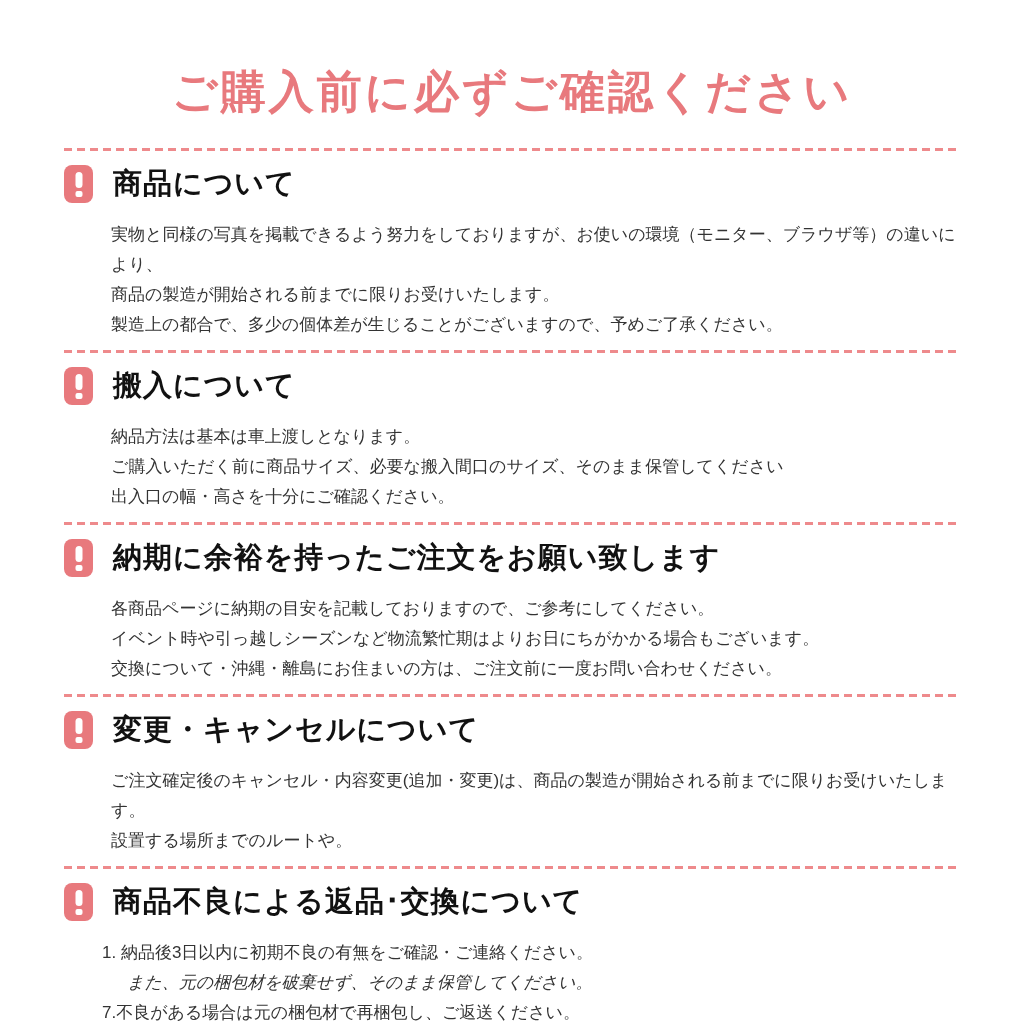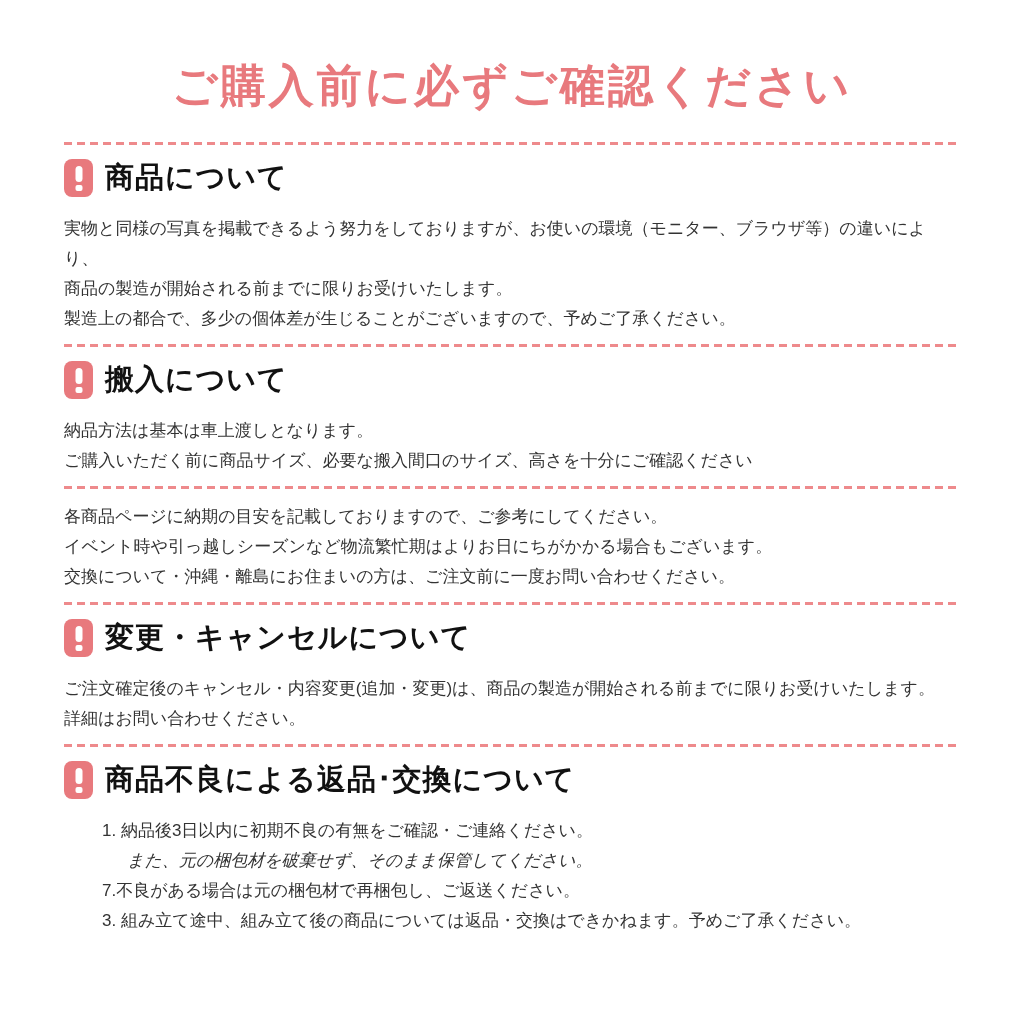--- a/index.html
+++ b/index.html
@@ -15,42 +15,42 @@
     font-family: "Liberation Sans", sans-serif;
   }
   body {
     width: 1024px; height: 1024px;
     overflow: hidden;
   }
   .page {
     padding: 50px 64px 0 64px;
   }
   .page-title {
-    margin: 6px 0 26px 0;
+    margin: 12px 0 26px 0;
     text-align: center;
     font-size: 45px;
     font-weight: 800;
     letter-spacing: 3px;
     color: var(--accent);
   }
   .divider {
     height: 3px;
     background: repeating-linear-gradient(
       to right,
       var(--dash) 0px, var(--dash) 8px,
       transparent 8px, transparent 13px
     );
   }
   .notice-section {
     padding: 13px 0 10px 0;
   }
   .section-header {
     display: flex;
     align-items: center;
-    gap: 12px;
+    gap: 20px;
     margin: 0 0 16px 0;
     text-align: center;
   }
   .alert-icon {
     flex: 0 0 auto;
     width: 29px; height: 38px;
     background: var(--accent);
     border-radius: 8px;
     position: relative;
   }
@@ -73,20 +73,21 @@
     background: #ffffff;
   }
   .section-title {
     margin: 0;
     font-size: 29px;
     font-weight: 800;
     letter-spacing: 1px;
     color: var(--heading-color);
   }
   .section-body {
+    margin-left: 47px;
   }
   .notice-section.list .section-body {
     margin-left: 38px;
   }
   .section-body p {
     margin: 0;
     font-size: 17px;
     line-height: 30px;
     font-weight: 500;
     color: var(--body-color);
@@ -119,44 +120,49 @@
 
   <div class="divider"></div>
 
   <section class="notice-section">
     <div class="section-header">
       <span class="alert-icon"></span>
       <h2 class="section-title">搬入について</h2>
     </div>
     <div class="section-body">
       <p>納品方法は基本は車上渡しとなります。</p>
-      <p>ご購入いただく前に商品サイズ、必要な搬入間口のサイズ、高さを十分にご確認ください</p>
+      <p>ご購入いただく前に商品サイズ、必要な搬入間口のサイズ、そのまま保管してください</p>
+      <p>出入口の幅・高さを十分にご確認ください。</p>
     </div>
   </section>
 
   <div class="divider"></div>
 
   <section class="notice-section">
+    <div class="section-header">
+      <span class="alert-icon"></span>
+      <h2 class="section-title">納期に余裕を持ったご注文をお願い致します</h2>
+    </div>
     <div class="section-body">
       <p>各商品ページに納期の目安を記載しておりますので、ご参考にしてください。</p>
       <p>イベント時や引っ越しシーズンなど物流繁忙期はよりお日にちがかかる場合もございます。</p>
       <p>交換について・沖縄・離島にお住まいの方は、ご注文前に一度お問い合わせください。</p>
     </div>
   </section>
 
   <div class="divider"></div>
 
   <section class="notice-section">
     <div class="section-header">
       <span class="alert-icon"></span>
       <h2 class="section-title">変更・キャンセルについて</h2>
     </div>
     <div class="section-body">
       <p>ご注文確定後のキャンセル・内容変更(追加・変更)は、商品の製造が開始される前までに限りお受けいたします。</p>
-      <p>詳細はお問い合わせください。</p>
+      <p>設置する場所までのルートや。</p>
     </div>
   </section>
 
   <div class="divider"></div>
 
   <section class="notice-section list">
     <div class="section-header">
       <span class="alert-icon"></span>
       <h2 class="section-title">商品不良による返品･交換について</h2>
     </div>

